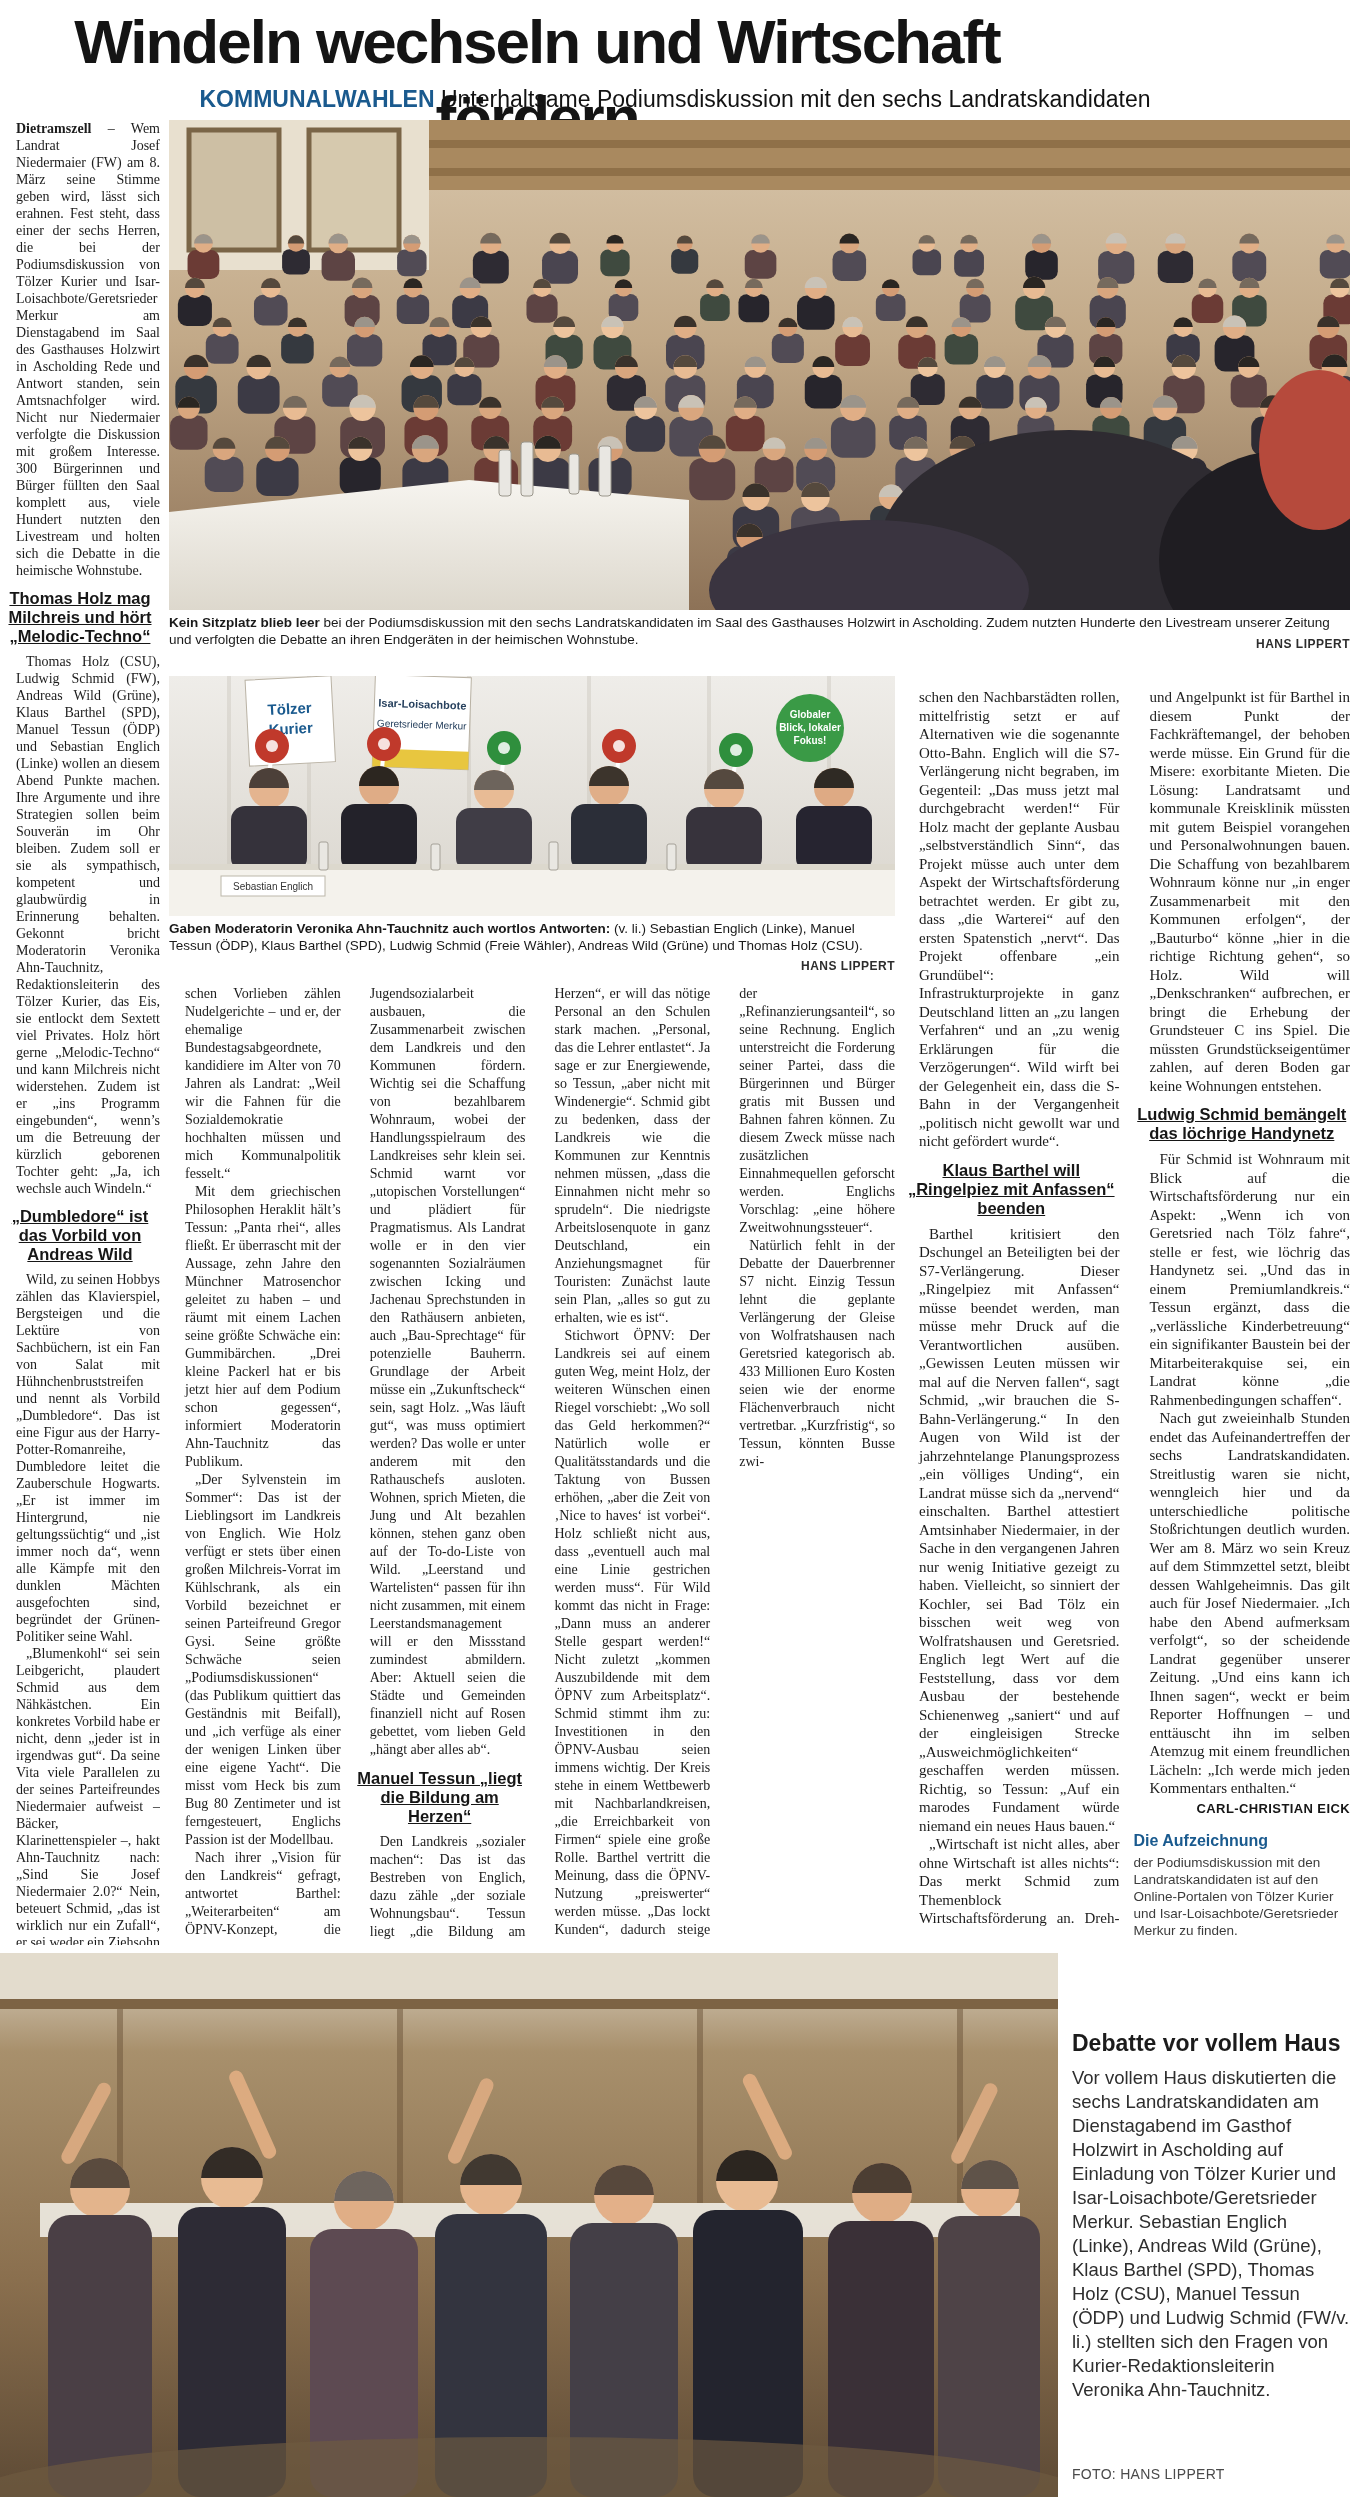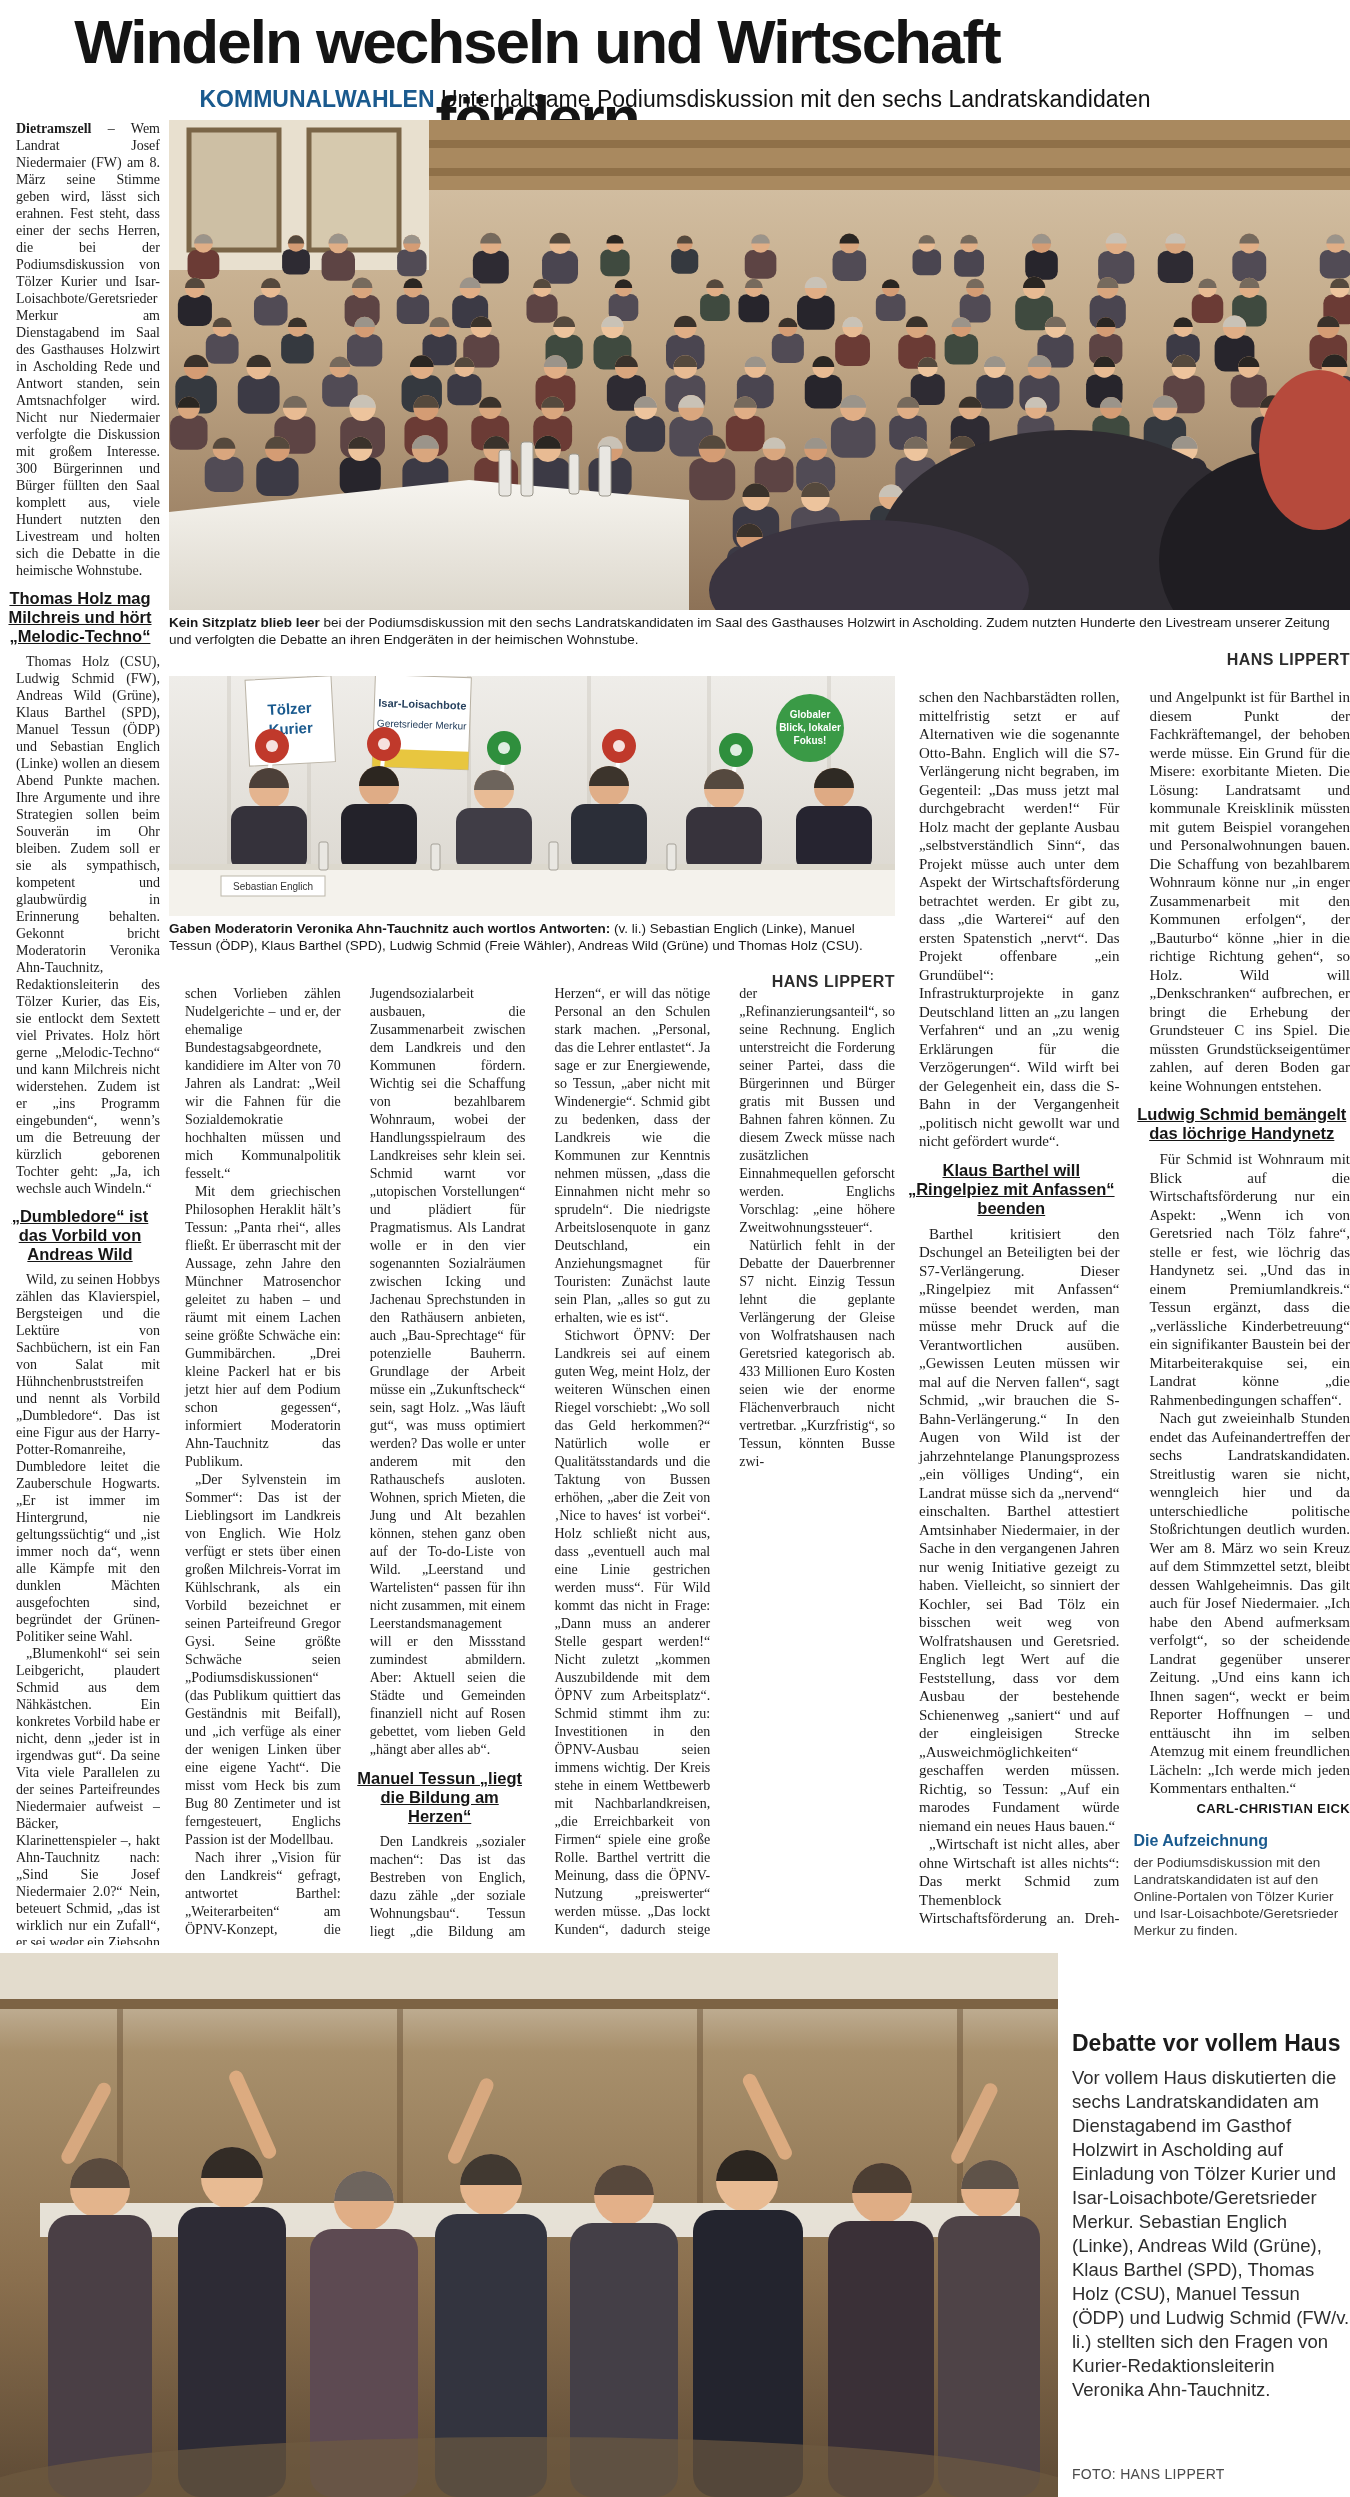--- a/index.html
+++ b/index.html
@@ -30,21 +30,21 @@
   .photo svg{display:block;}
   #photo1{left:169px;top:120px;width:1181px;height:490px;}
   #photo2{left:169px;top:676px;width:726px;height:240px;}
   #photo3{left:0;top:1953px;width:1058px;height:544px;}
   
   .caption{position:absolute;font-family:"Liberation Sans", sans-serif;font-size:13.5px;line-height:16.5px;
            color:#1a1a1a;text-align:left;}
   #caption1{left:169px;top:615px;width:1181px;}
   #caption2{left:169px;top:921px;width:726px;}
   .caption b{font-weight:bold;}
-  .credit{float:right;font-size:16px;letter-spacing:.5px;color:#2d2d2d;margin-top:20px;font-weight:bold;}
+  .credit{float:right;font-size:12px;letter-spacing:.5px;color:#2d2d2d;margin-top:4px;font-weight:bold;}
   
   .infobox{break-inside:avoid;margin-top:14px;font-family:"Liberation Sans", sans-serif;}
   .infobox .ib-title{font-weight:bold;font-size:16px;color:#1a5a8e;margin-bottom:3px;}
   .infobox .ib-text{font-size:13.5px;line-height:17px;color:#3c3c3c;text-align:left;text-indent:0;}
   
   .sidestory{position:absolute;left:1072px;top:2028px;width:278px;font-family:"Liberation Sans", sans-serif;}
   .sidestory .ss-title{font-weight:bold;font-size:23px;line-height:30px;color:#1b1b1b;margin-bottom:8px;}
   .sidestory .ss-text{font-size:18.5px;line-height:24px;color:#2e2e2e;}
   .fotocredit{position:absolute;left:1072px;top:2466px;width:278px;
               font-family:"Liberation Sans", sans-serif;font-size:14px;color:#4a4a4a;letter-spacing:.3px;}

